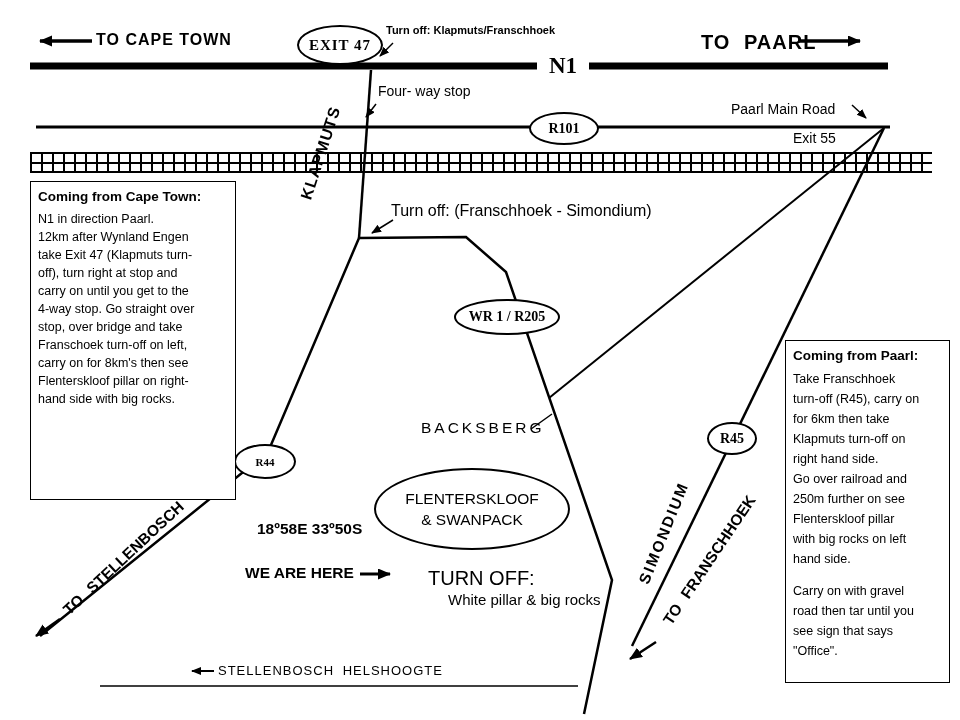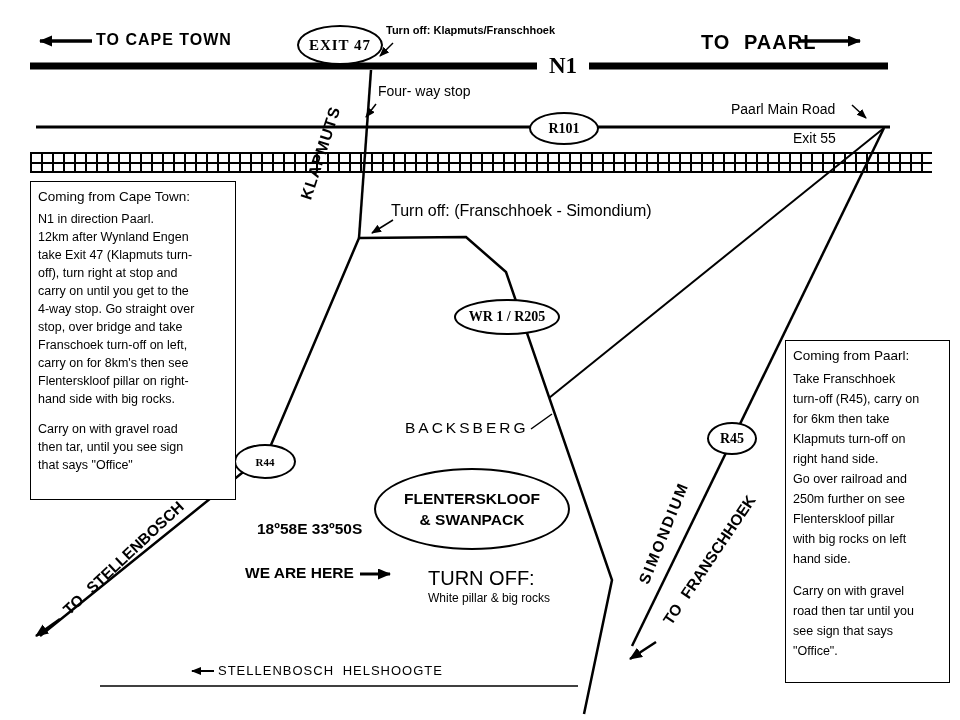--- a/index.html
+++ b/index.html
@@ -9,24 +9,24 @@
   .lbl{position:absolute;white-space:nowrap;line-height:1.1;}
   .b{font-weight:bold;}
   .rot{position:absolute;white-space:nowrap;text-align:center;transform-origin:center;}
   .badge{position:absolute;display:flex;align-items:center;justify-content:center;
          background:#fff;border:2px solid #000;border-radius:50%;
          font-family:"Liberation Serif",serif;font-weight:bold;white-space:nowrap;}
   .n1badge{position:absolute;display:flex;align-items:center;justify-content:center;
          background:#fff;font-family:"Liberation Serif",serif;font-weight:bold;}
   .venue{position:absolute;display:flex;flex-direction:column;align-items:center;justify-content:center;
          background:#fff;border:2px solid #000;border-radius:50%;
-         font-weight:bold;font-size:15.5px;line-height:21px;text-align:center;}
+         font-weight:normal;font-size:15.5px;line-height:21px;text-align:center;}
   .box{position:absolute;background:#fff;border:1px solid #000;padding:7px 5px 7px 7px;
        font-size:12.5px;}
-  .box .title{font-weight:normal;font-size:13.5px;margin-bottom:6px;}
+  .box .title{font-weight:bold;font-size:13.5px;margin-bottom:6px;}
   .box .body{white-space:pre-line;}
   .box.ct .body{line-height:18px;}
   .box.pa .body{line-height:20px;}
   .gap{height:12px;}
   .rr{position:absolute;border-top:2px solid #000;border-bottom:2px solid #000;
       background-image:repeating-linear-gradient(90deg,#000 0 2px,transparent 2px 11px),
                        linear-gradient(#000,#000);
       background-size:100% 100%,100% 2px;
       background-position:0 0,0 50%;
       background-repeat:repeat,no-repeat;}
@@ -79,51 +79,48 @@
 
   <div class="lbl b" style="left:96px;top:31px;font-size:16px;letter-spacing:1px;">TO CAPE TOWN</div>
   <div class="lbl b" style="left:386px;top:24px;font-size:11px;">Turn off: Klapmuts/Franschhoek</div>
   <div class="lbl b" style="left:701px;top:31px;font-size:20px;letter-spacing:1px;word-spacing:7px;">TO PAARL</div>
   <div class="lbl" style="left:378px;top:84px;font-size:14px;">Four- way stop</div>
   <div class="lbl" style="left:731px;top:102px;font-size:14px;">Paarl Main Road</div>
   <div class="lbl" style="left:793px;top:131px;font-size:14px;">Exit 55</div>
   <div class="rot b" style="left:271px;top:144px;width:100px;font-size:16px;letter-spacing:1px;transform:rotate(-72deg);">KLAPMUTS</div>
 
   <div class="lbl" style="left:391px;top:202px;font-size:16px;">Turn off: (Franschhoek - Simondium)</div>
-  <div class="lbl" style="left:405px;top:419px;font-size:15.5px;letter-spacing:3px;">BACKSBERG</div>
+  <div class="lbl" style="left:421px;top:419px;font-size:15.5px;letter-spacing:3px;">BACKSBERG</div>
   <div class="rot b" style="left:609px;top:524px;width:110px;font-size:15.5px;letter-spacing:2px;transform:rotate(-68deg);">SIMONDIUM</div>
   <div class="rot b" style="left:634px;top:552px;width:150px;font-size:15.5px;word-spacing:6px;transform:rotate(-56deg);">TO FRANSCHHOEK</div>
   <div class="rot b" style="left:45px;top:550px;width:156px;font-size:15.5px;word-spacing:6px;transform:rotate(-43deg);">TO STELLENBOSCH</div>
 
   <div class="venue" style="left:374px;top:468px;width:192px;height:78px;">
     <div>FLENTERSKLOOF</div>
     <div>&amp; SWANPACK</div>
   </div>
   <div class="lbl b" style="left:257px;top:520px;font-size:15.5px;">18º58E 33º50S</div>
   <div class="lbl b" style="left:245px;top:564px;font-size:15.5px;">WE ARE HERE</div>
   <div class="lbl" style="left:428px;top:567px;font-size:20px;">TURN OFF:</div>
-  <div class="lbl" style="left:428px;top:592px;font-size:12px;">White pillar &amp; big rocks</div>
+  <div class="lbl" style="left:448px;top:592px;font-size:15px;">White pillar &amp; big rocks</div>
 
   <div class="box ct" style="left:30px;top:181px;width:192px;height:303px;">
     <div class="title">Coming from Cape Town:</div>
     <div class="body">N1 in direction Paarl.
 12km after Wynland Engen
 take Exit 47 (Klapmuts turn-
 off), turn right at stop and
 carry on until you get to the
 4-way stop.  Go straight over
 stop, over bridge and take
 Franschoek turn-off on left,
 carry on for 8km's then see
 Flenterskloof pillar on right-
 hand side with big rocks.</div>
     <div class="gap"></div>
-    <div class="body">Carry on with gravel road
-then tar, until you see sign
-that says "Office"</div>
   </div>
 
   <div class="box pa" style="left:785px;top:340px;width:151px;height:327px;">
     <div class="title">Coming from Paarl:</div>
     <div class="body">Take Franschhoek
 turn-off (R45), carry on
 for 6km then take
 Klapmuts turn-off on
 right hand side.
 Go over railroad and

